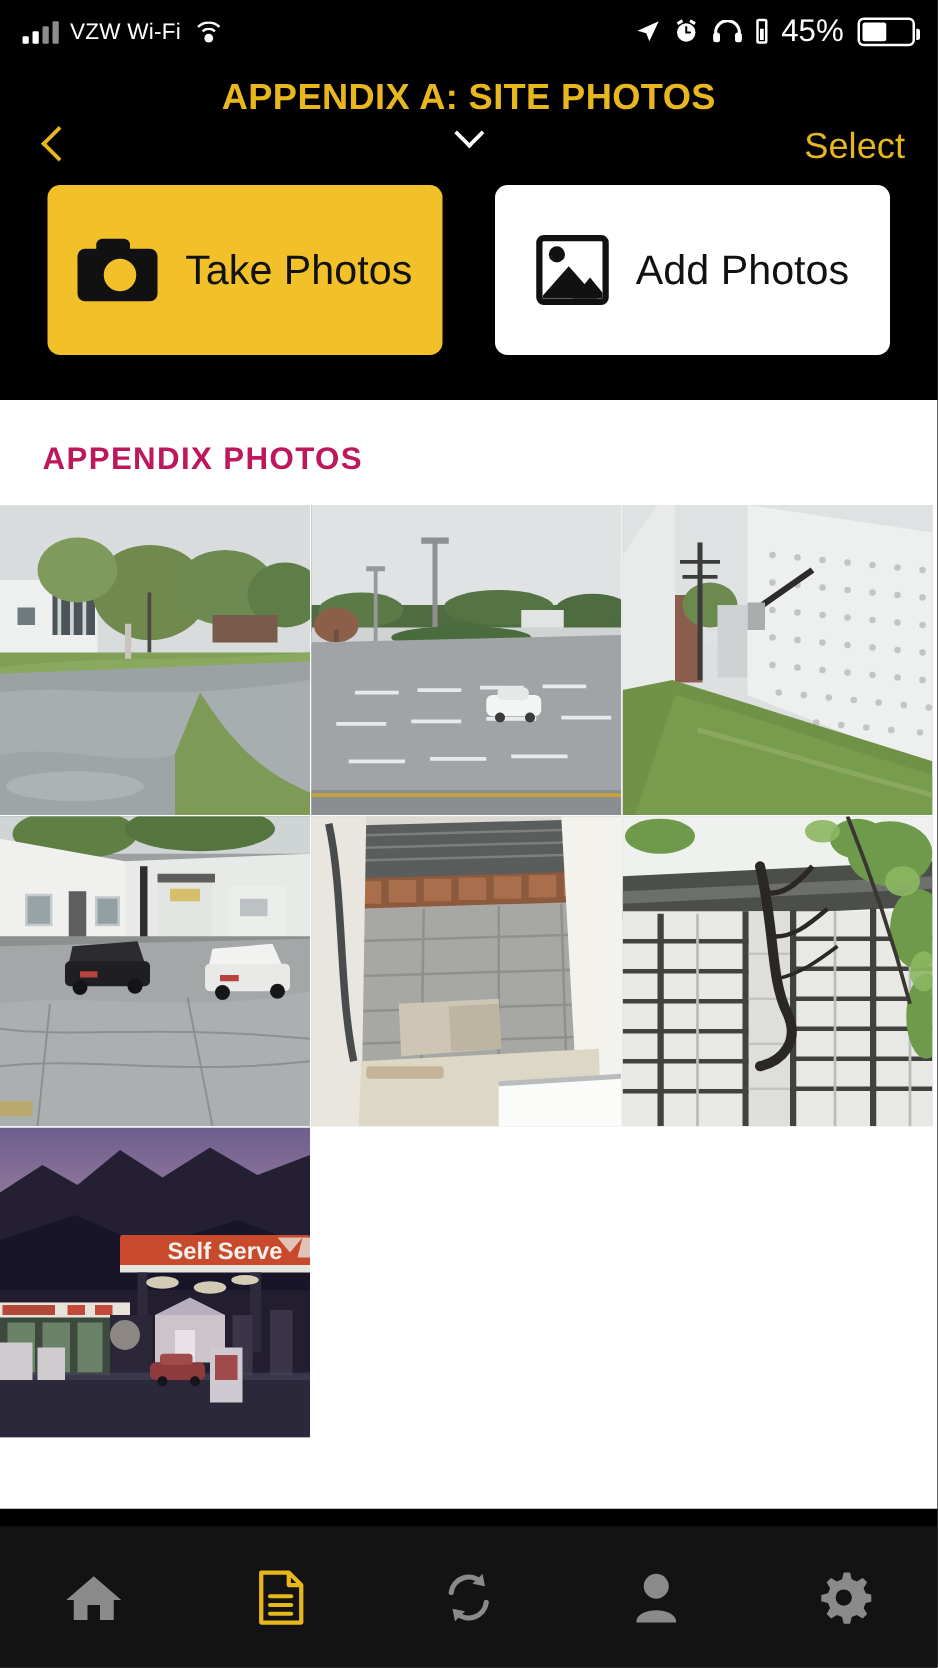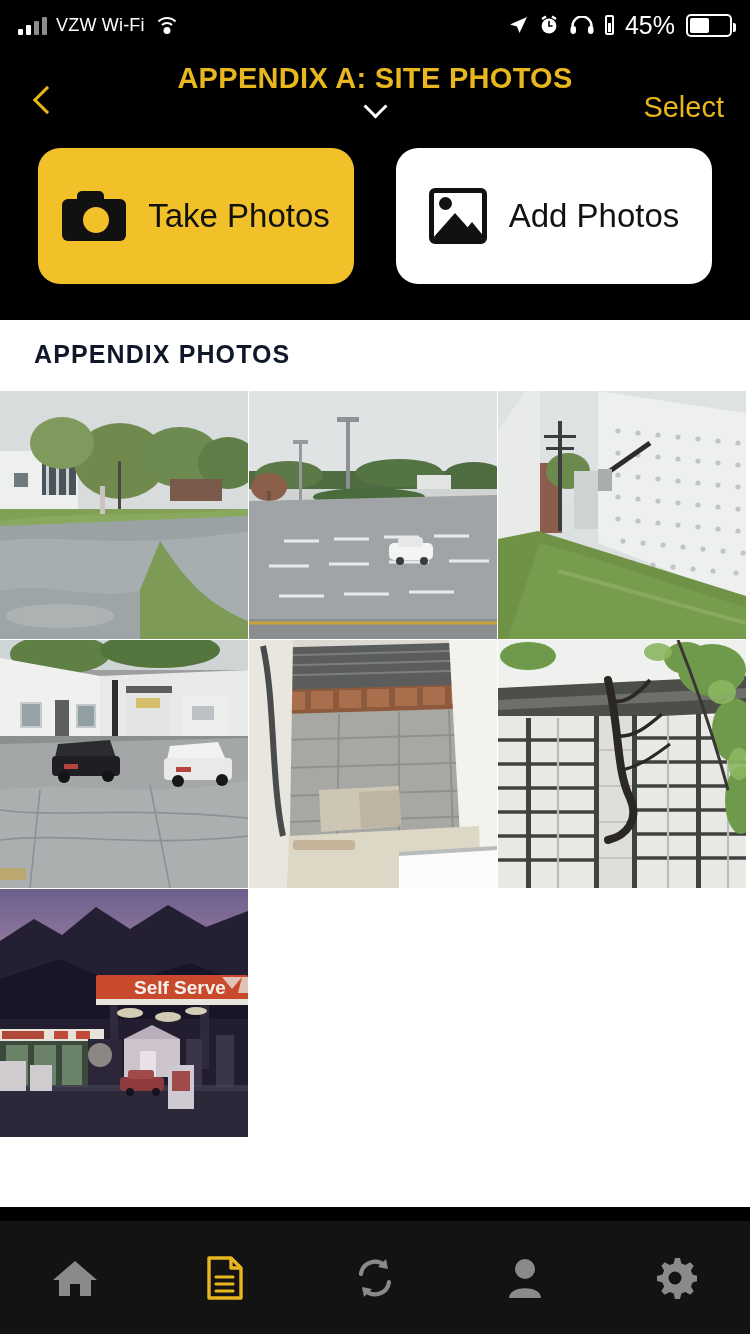--- a/index.html
+++ b/index.html
@@ -50,21 +50,21 @@
   .battery { width:46px;height:23px; border:2.4px solid #fff; border-radius:5px;
     position:relative; display:flex; align-items:center; }
   .battery::after{ content:""; position:absolute; right:-6px; top:7px;
     width:3px;height:9px; background:#fff; border-radius:0 2px 2px 0; }
   .battery i{ display:block; height:15px; width:45%; background:#fff;
     margin-left:2px; border-radius:2px; }
 
   
   .navbar {
     height:84px; background:#000; position:relative;
-    display:flex; align-items:center; padding:14px 26px 0 26px;
+    display:flex; align-items:flex-end; padding:14px 26px 0 26px;
   }
   .back-chev { width:34px;height:34px; position:relative; cursor:pointer; flex:0 0 auto; margin-top:6px;}
   .back-chev::before{
     content:""; position:absolute; left:11px; top:5px;
     width:17px;height:17px;
     border-left:3.4px solid #e8b61d; border-bottom:3.4px solid #e8b61d;
     transform:rotate(45deg);
   }
   .nav-center {
     position:absolute; left:0; right:0; top:12px;
@@ -86,21 +86,21 @@
     margin-left:auto; color:#e8b61d; font-size:29px; font-weight:400;
     cursor:pointer; margin-top:16px;
   }
 
   
   .actions {
     background:#000; padding:14px 38px 36px 38px;
     display:flex; gap:42px;
   }
   .abtn {
-    flex:1; height:136px; border-radius:22px;
+    flex:1; height:136px; border-radius:10px;
     display:flex; align-items:center; justify-content:center; gap:22px;
     cursor:pointer;
   }
   .abtn.primary { background:#f2c029; }
   .abtn.secondary { background:#fff; }
   .abtn-label { font-size:33px; color:#111; font-weight:400; }
   .cam-icon { width:64px;height:50px; position:relative; }
   .cam-body { position:absolute; left:0; bottom:0; width:64px;height:42px;
     background:#111; border-radius:6px; }
   .cam-hump { position:absolute; left:15px; top:0; width:27px;height:13px;
@@ -114,22 +114,22 @@
   .img-icon .mtn { position:absolute; left:-2px; bottom:0;
     width:0;height:0; border-left:23px solid transparent;
     border-right:23px solid transparent; border-bottom:26px solid #111; }
   .img-icon .mtn2 { position:absolute; right:-4px; bottom:0;
     width:0;height:0; border-left:14px solid transparent;
     border-right:14px solid transparent; border-bottom:17px solid #111; }
 
   
   .content { background:#fff; height:887px; overflow:hidden; position:relative; }
   .section-title {
-    color:#0f172a; font-size:25px; font-weight:bold; letter-spacing:1.1px;
-    padding:20px 0 22px 34px;
+    color:#be185d; font-size:25px; font-weight:bold; letter-spacing:1.1px;
+    padding:33px 0 22px 34px;
   }
   .grid { display:flex; flex-wrap:wrap; gap:1px; }
   .tile { width:248px; height:248px; overflow:hidden; position:relative;
     cursor:pointer; background:#ccc; }
   .tile svg { display:block; width:100%; height:100%; }
 
   
   .tabbar {
     position:absolute; left:0; bottom:0; width:750px; height:113px;
     background:#131313; display:flex; align-items:center;

